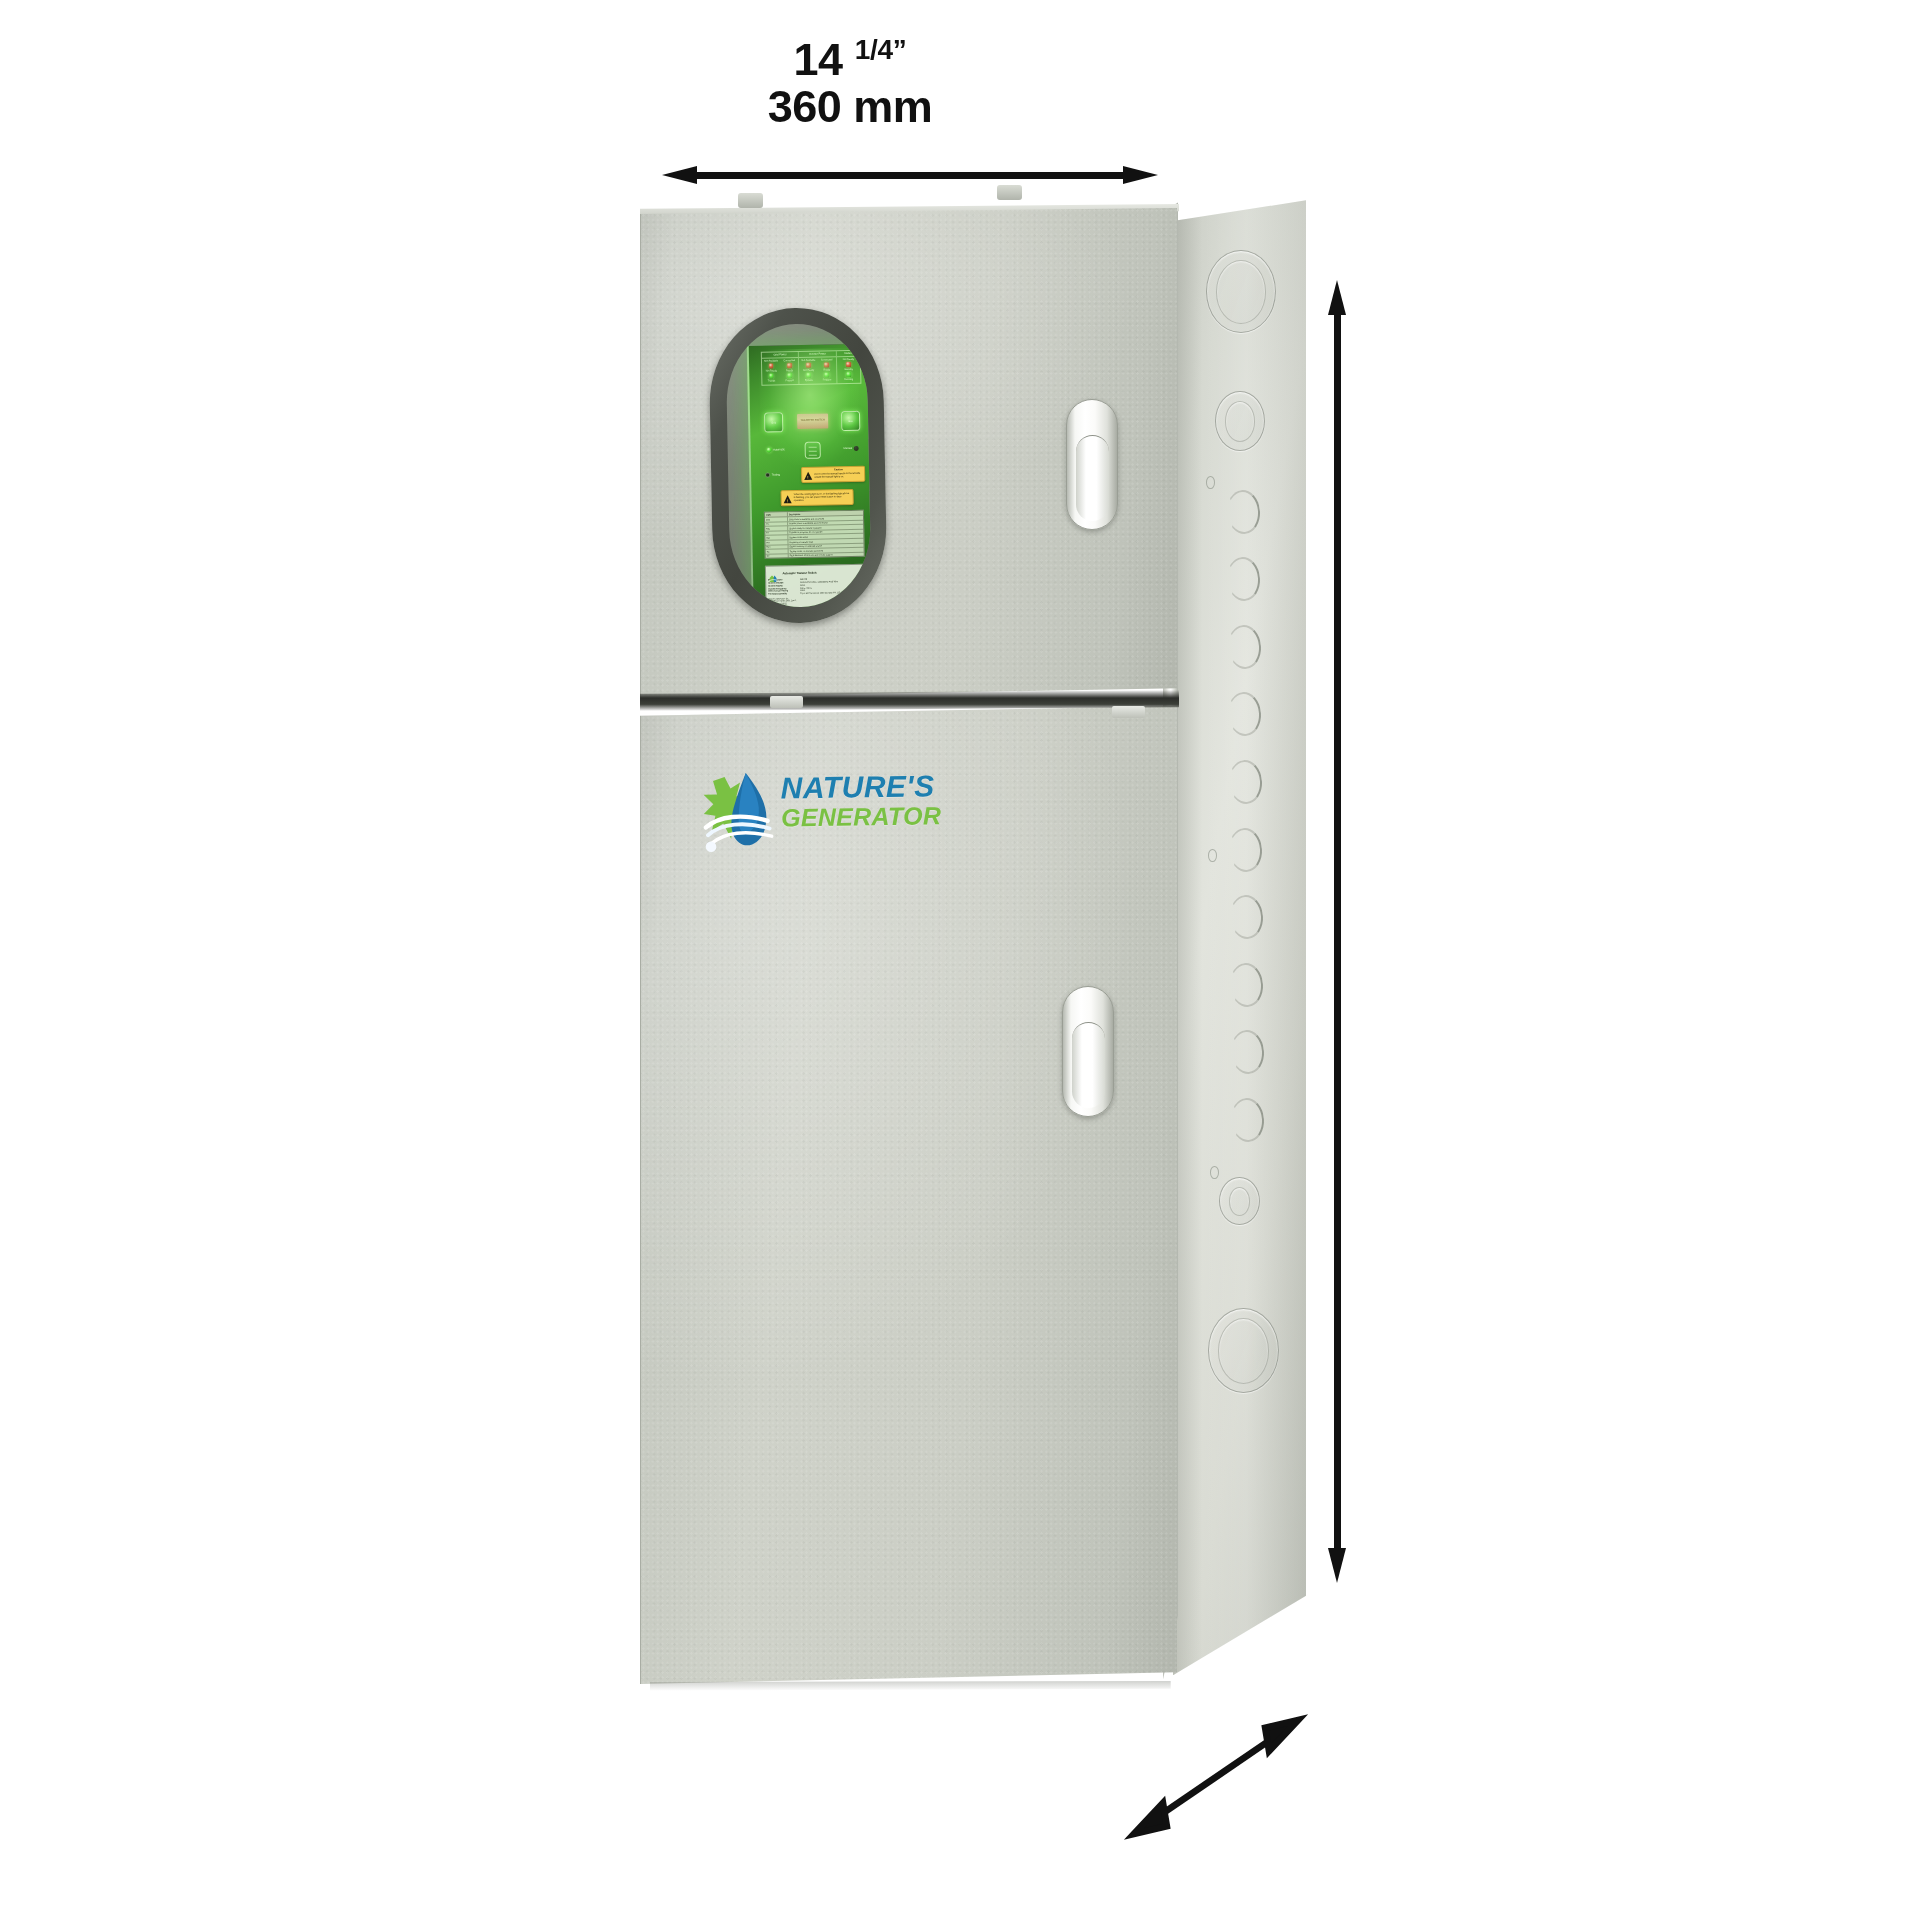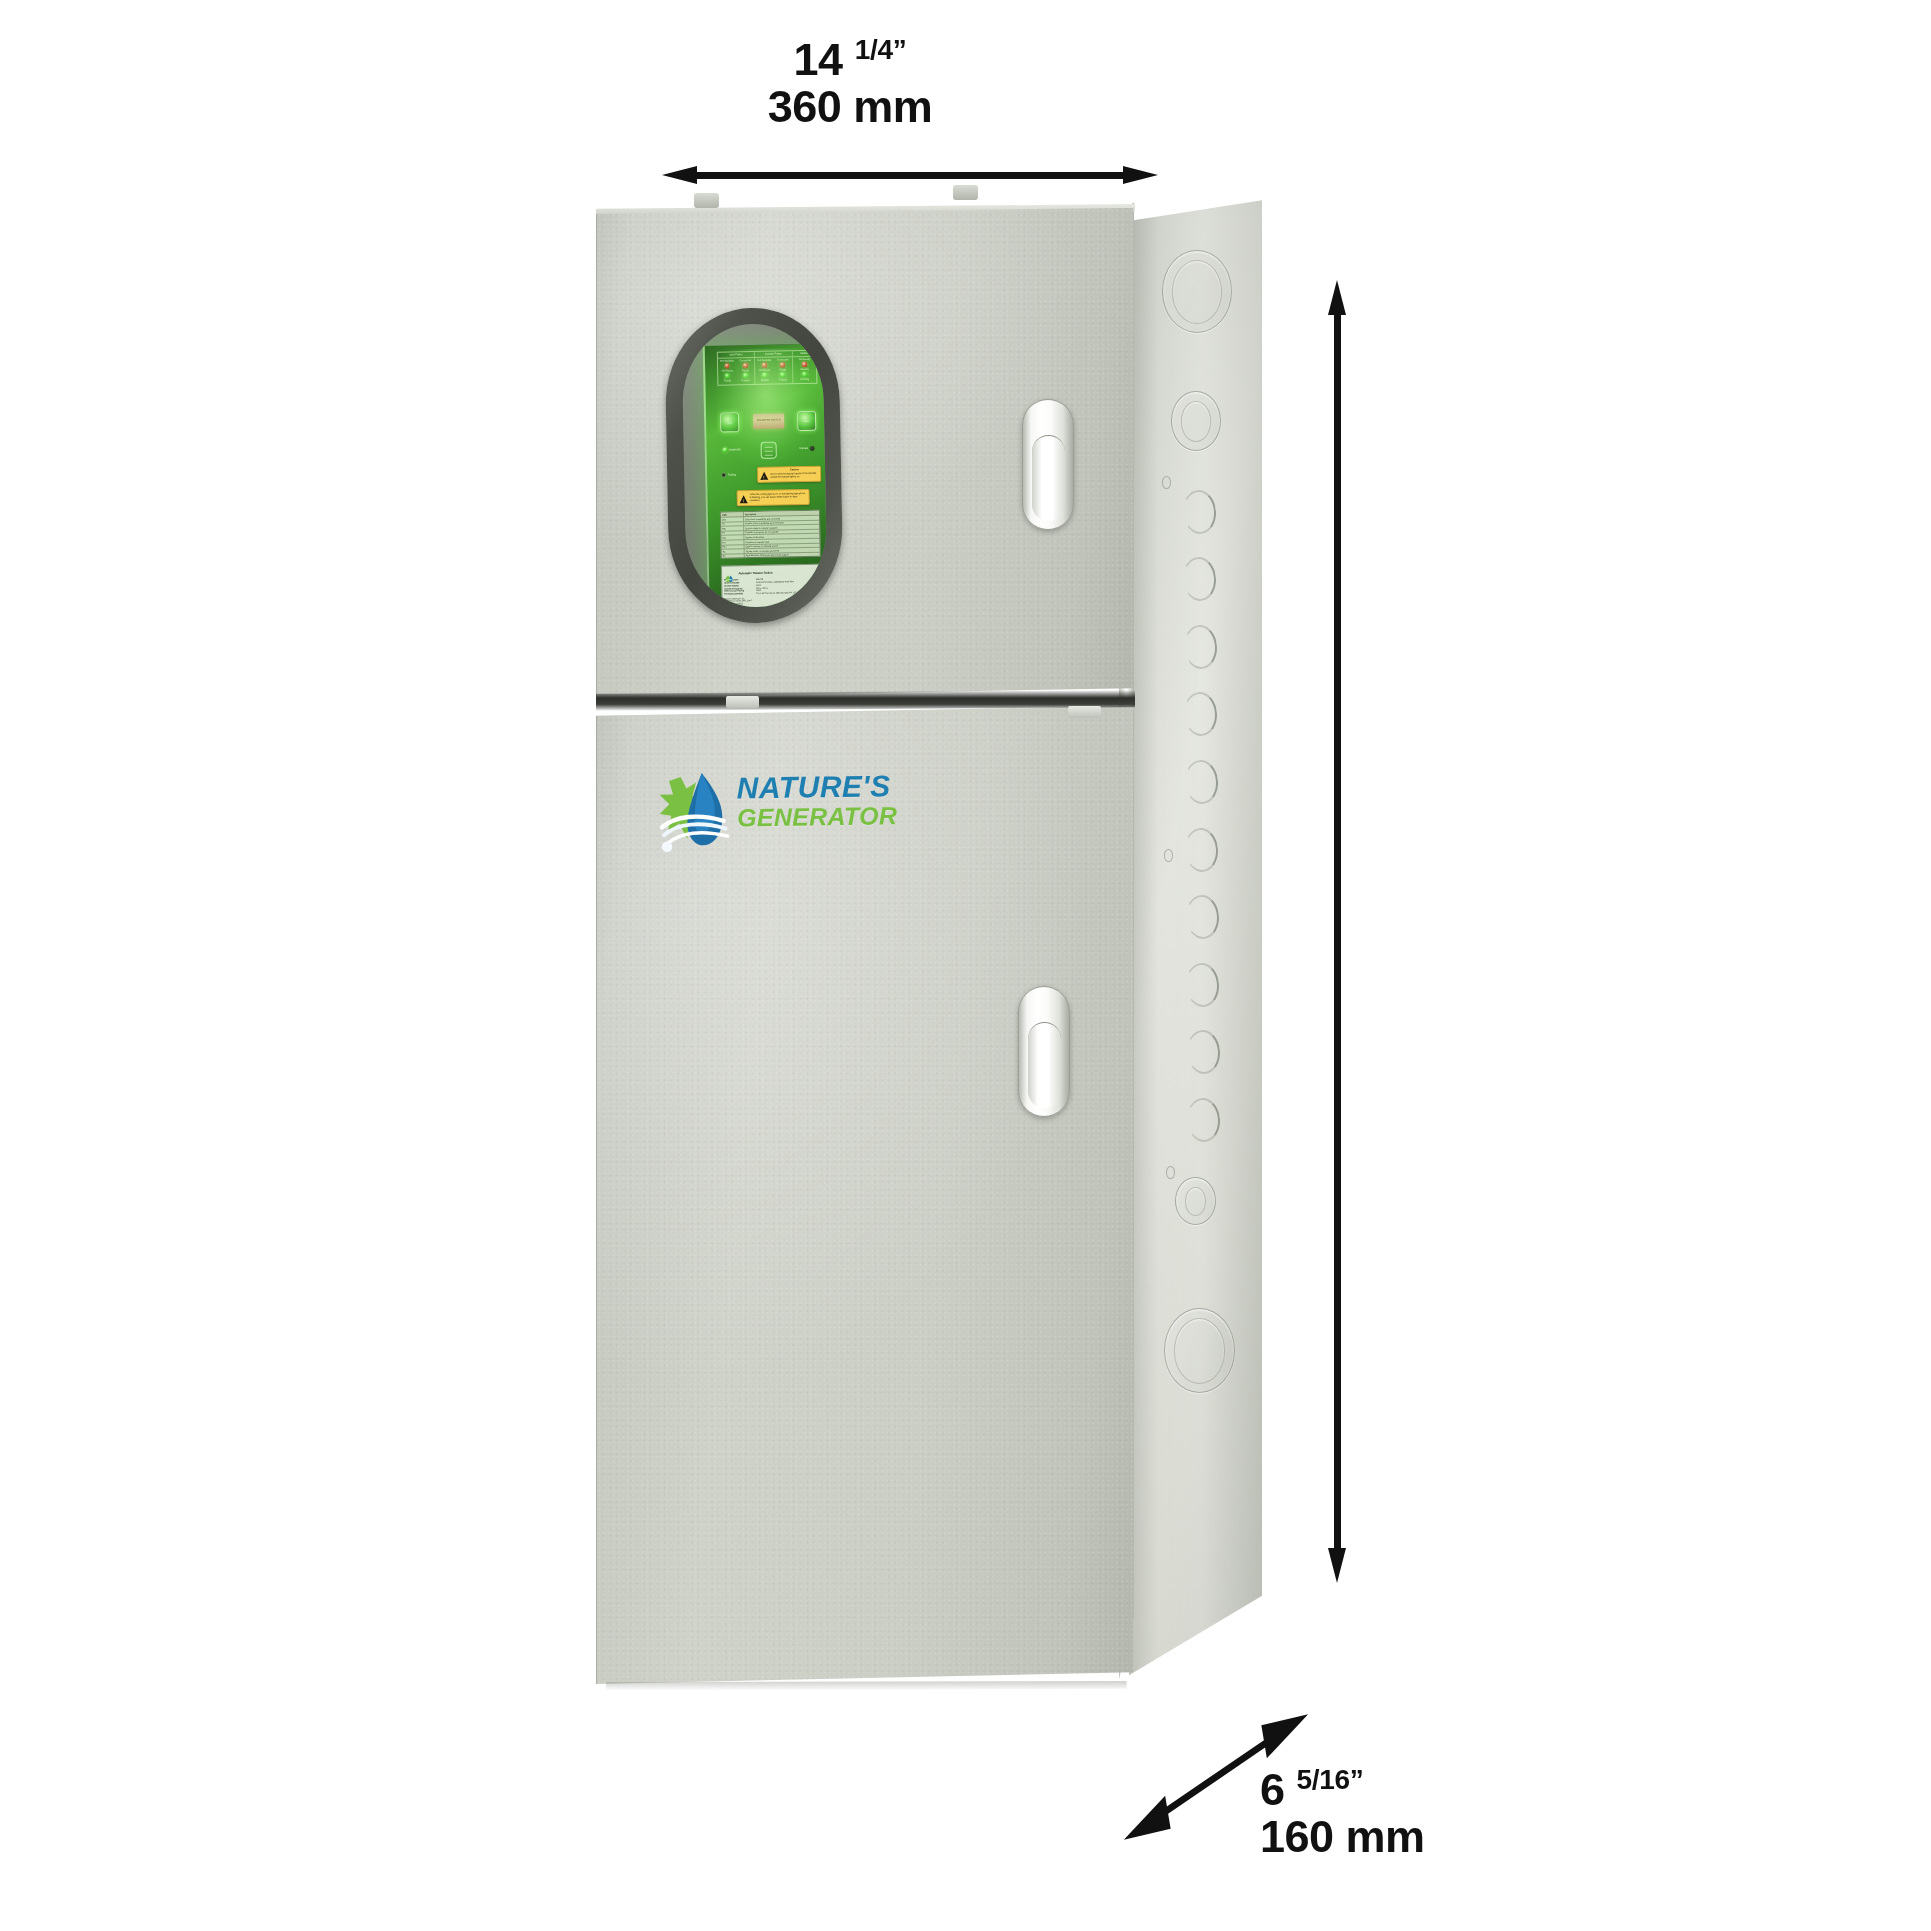--- a/index.html
+++ b/index.html
@@ -37,21 +37,21 @@
   #height-arrow .headT { position: absolute; left: 0; top: 0; width: 0; height: 0;
       border-left: 9.7px solid transparent; border-right: 9.7px solid transparent; border-bottom: 35px solid #111; }
   #height-arrow .headB { position: absolute; left: 0; bottom: 0; width: 0; height: 0;
       border-left: 9.7px solid transparent; border-right: 9.7px solid transparent; border-top: 35px solid #111; }
 
   
   #depth-arrow { position: absolute; left: 1134px; top: 1714px; width: 164px; height: 126px; }
   #depth-arrow svg { display: block; overflow: visible; }
 
   
-  #enclosure { position: absolute; left: 596px; top: 208px; width: 666px; height: 1492px; }
+  #enclosure { position: absolute; left: 640px; top: 208px; width: 666px; height: 1492px; }
 
   
   #side-panel {
     position: absolute; left: 533px; top: -7.7px; width: 133px; height: 1475px;
     background: linear-gradient(100deg, #c9ccc4 0%, #d6d9d1 16%, #e2e4dd 40%, #d9dbd3 70%, #c6c9c1 100%);
     clip-path: polygon(0% 1.4%, 100% 0%, 100% 94.6%, 0% 100%);
   }
   #side-panel .side-shadow {
     position: absolute; inset: 0;
     background: linear-gradient(90deg, rgba(120,125,115,0.30) 0%, rgba(255,255,255,0.0) 22%, rgba(255,255,255,0.10) 55%, rgba(130,135,125,0.20) 100%);
@@ -329,27 +329,20 @@
     <span class="headR"></span>
   </div>
 
 
   <div id="height-arrow">
     <span class="headT"></span>
     <span class="bar"></span>
     <span class="headB"></span>
   </div>
 
-  <div id="depth-label" class="dim-label">
-    <div class="dim-line1">
-      <span>6</span>
-      <span class="frac">5/16”</span>
-    </div>
-    <div class="dim-line2">160 mm</div>
-  </div>
 
   <div id="depth-arrow">
     <svg width="164" height="126" viewBox="0 0 170 130">
       <g stroke="#111111" stroke-width="7" fill="#111111">
         <line x1="22" y1="108" x2="148" y2="22"></line>
         <polygon points="0,124 30,92 34,116"></polygon>
         <polygon points="170,6 140,38 136,14"></polygon>
       </g>
     </svg>
   </div>

